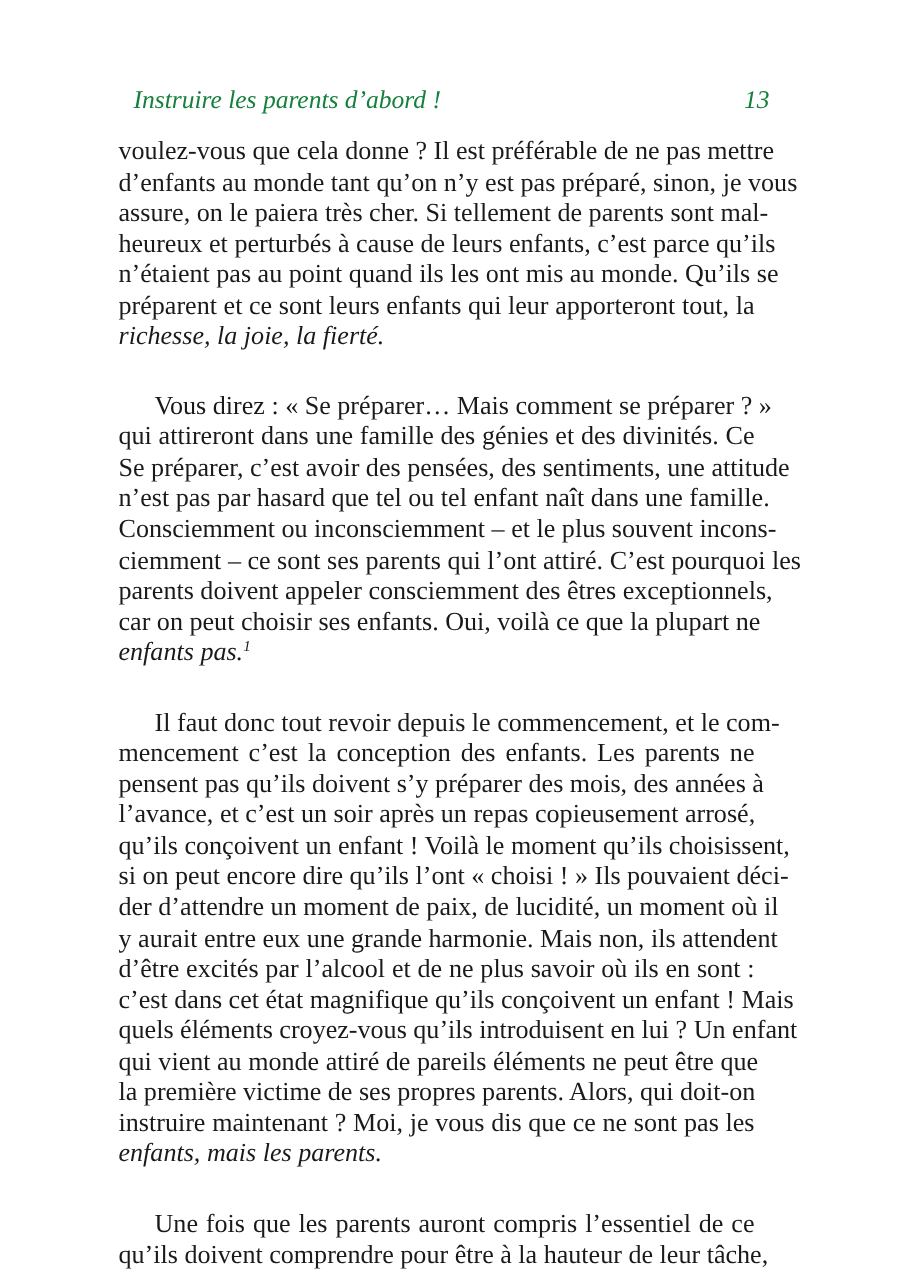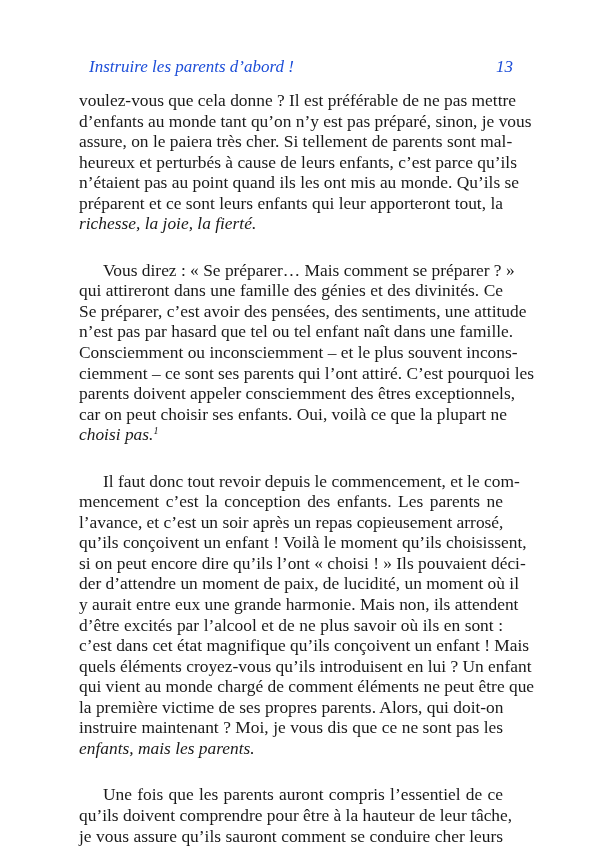--- a/index.html
+++ b/index.html
@@ -5,21 +5,21 @@
     html, body { margin: 0; padding: 0; background: #ffffff; }
     body { width: 600px; height: 850px; position: relative; overflow: hidden; }
     .page {
       position: absolute; left: 0; top: 0; width: 600px; height: 850px;
       background: #ffffff; color: #1a1a1a;
       font-family: "Liberation Serif", "DejaVu Serif", serif;
     }
     .running-head {
       position: absolute; left: 89px; top: 57px; width: 424px;
       display: flex; justify-content: space-between; align-items: baseline;
-      font-style: italic; font-size: 17px; color: #1d4ed8; gap: 27px;
+      font-style: italic; font-size: 17px; color: #15803d; gap: 27px;
     }
     .body-text {
       position: absolute; left: 79px; top: 90px; width: 424px;
       font-size: 17.4px; line-height: 20.55px;
     }
     .line {
       display: block; white-space: nowrap;
       text-align: justify; text-align-last: justify;
       height: 20.55px;
     }
@@ -50,35 +50,36 @@
 
     <div>
       <span class="line indent">Vous direz : « Se préparer… Mais comment se préparer ? »</span>
       <span class="line">qui attireront dans une famille des génies et des divinités. Ce</span>
       <span class="line">Se préparer, c’est avoir des pensées, des sentiments, une attitude</span>
       <span class="line">n’est pas par hasard que tel ou tel enfant naît dans une famille.</span>
       <span class="line">Consciemment ou inconsciemment – et le plus souvent incons-</span>
       <span class="line">ciemment – ce sont ses parents qui l’ont attiré. C’est pourquoi les</span>
       <span class="line">parents doivent appeler consciemment des êtres exceptionnels,</span>
       <span class="line">car on peut choisir ses enfants. Oui, voilà ce que la plupart ne</span>
-      <span class="line last"><span>choisi pas.</span><sup>1</sup></span>
+      <span class="line last"><span>enfants pas.</span><sup>1</sup></span>
     </div>
 
     <div>
       <span class="line indent">Il faut donc tout revoir depuis le commencement, et le com-</span>
       <span class="line">mencement c’est la conception des enfants. Les parents ne</span>
+      <span class="line">pensent pas qu’ils doivent s’y préparer des mois, des années à</span>
       <span class="line">l’avance, et c’est un soir après un repas copieusement arrosé,</span>
       <span class="line">qu’ils conçoivent un enfant ! Voilà le moment qu’ils choisissent,</span>
       <span class="line">si on peut encore dire qu’ils l’ont « choisi ! » Ils pouvaient déci-</span>
       <span class="line">der d’attendre un moment de paix, de lucidité, un moment où il</span>
       <span class="line">y aurait entre eux une grande harmonie. Mais non, ils attendent</span>
       <span class="line">d’être excités par l’alcool et de ne plus savoir où ils en sont :</span>
       <span class="line">c’est dans cet état magnifique qu’ils conçoivent un enfant ! Mais</span>
       <span class="line">quels éléments croyez-vous qu’ils introduisent en lui ? Un enfant</span>
-      <span class="line">qui vient au monde chargé de comment éléments ne peut être que</span>
+      <span class="line">qui vient au monde attiré de pareils éléments ne peut être que</span>
       <span class="line">la première victime de ses propres parents. Alors, qui doit-on</span>
       <span class="line">instruire maintenant ? Moi, je vous dis que ce ne sont pas les</span>
       <span class="line last">enfants, mais les parents.</span>
     </div>
 
     <div>
       <span class="line indent">Une fois que les parents auront compris l’essentiel de ce</span>
       <span class="line">qu’ils doivent comprendre pour être à la hauteur de leur tâche,</span>
       <span class="line">je vous assure qu’ils sauront comment se conduire cher leurs</span>
     </div>

